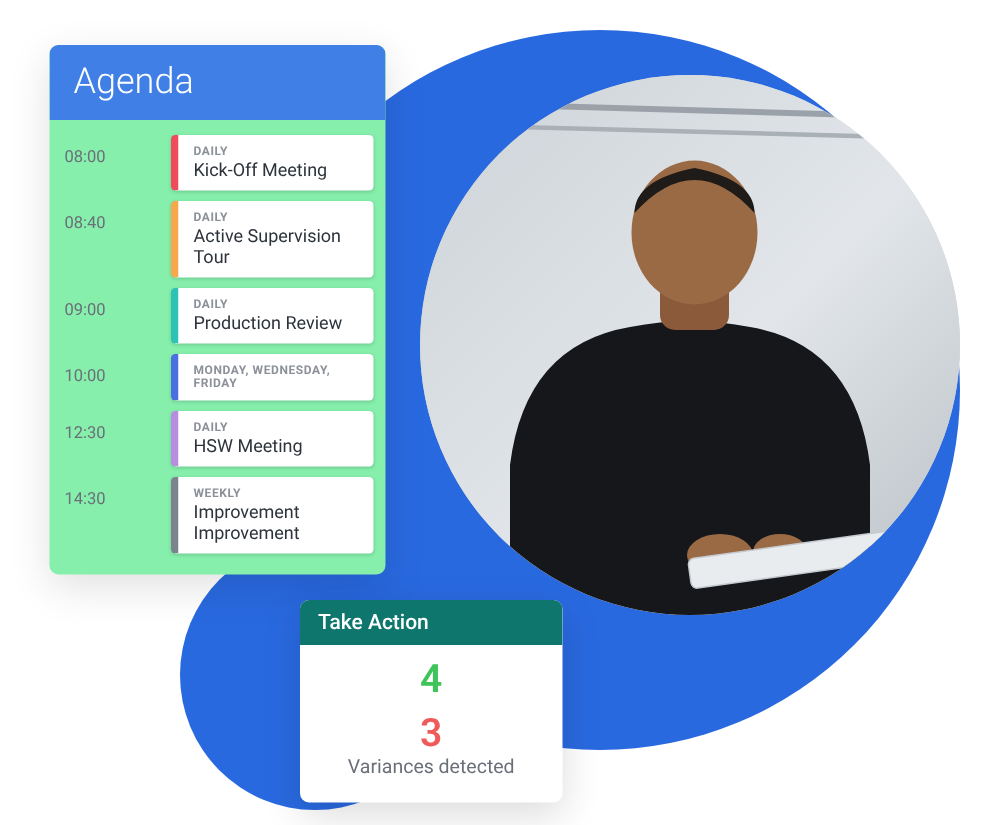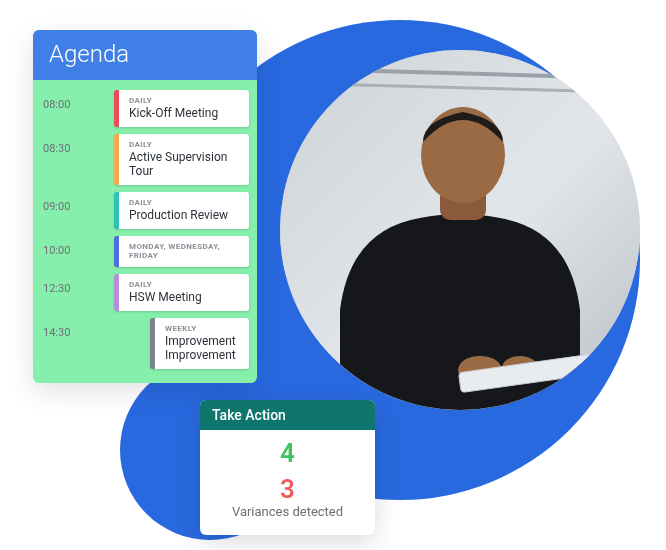--- a/index.html
+++ b/index.html
@@ -177,21 +177,21 @@
   <div class="agenda-header">Agenda</div>
   <div class="agenda-body" id="agenda-body">
       <div class="agenda-row">
         <div class="agenda-time">08:00</div>
         <div class="agenda-item" style="border-left-color: rgb(240, 75, 90);">
           <div class="agenda-freq">DAILY</div>
           <div class="agenda-title">Kick-Off Meeting</div>
         </div>
       </div>
       <div class="agenda-row">
-        <div class="agenda-time">08:30</div>
+        <div class="agenda-time">08:40</div>
         <div class="agenda-item" style="border-left-color: rgb(246, 168, 75);">
           <div class="agenda-freq">DAILY</div>
           <div class="agenda-title">Active Supervision Tour</div>
         </div>
       </div>
       <div class="agenda-row">
         <div class="agenda-time">09:00</div>
         <div class="agenda-item" style="border-left-color: rgb(44, 195, 182);">
           <div class="agenda-freq">DAILY</div>
           <div class="agenda-title">Production Review</div>
@@ -205,21 +205,21 @@
       </div>
       <div class="agenda-row">
         <div class="agenda-time">12:30</div>
         <div class="agenda-item" style="border-left-color: rgb(183, 141, 224);">
           <div class="agenda-freq">DAILY</div>
           <div class="agenda-title">HSW Meeting</div>
         </div>
       </div>
       <div class="agenda-row">
         <div class="agenda-time">14:30</div>
-        <div class="agenda-item" style="border-left-color: rgb(123, 131, 143); margin-left: 36px;">
+        <div class="agenda-item" style="border-left-color: rgb(123, 131, 143);">
           <div class="agenda-freq">WEEKLY</div>
           <div class="agenda-title">Improvement Improvement</div>
         </div>
       </div>
     </div>
 </div>
 
 <div class="action-card">
   <div class="action-header">Take Action</div>
   <div class="action-body" id="action-body">

